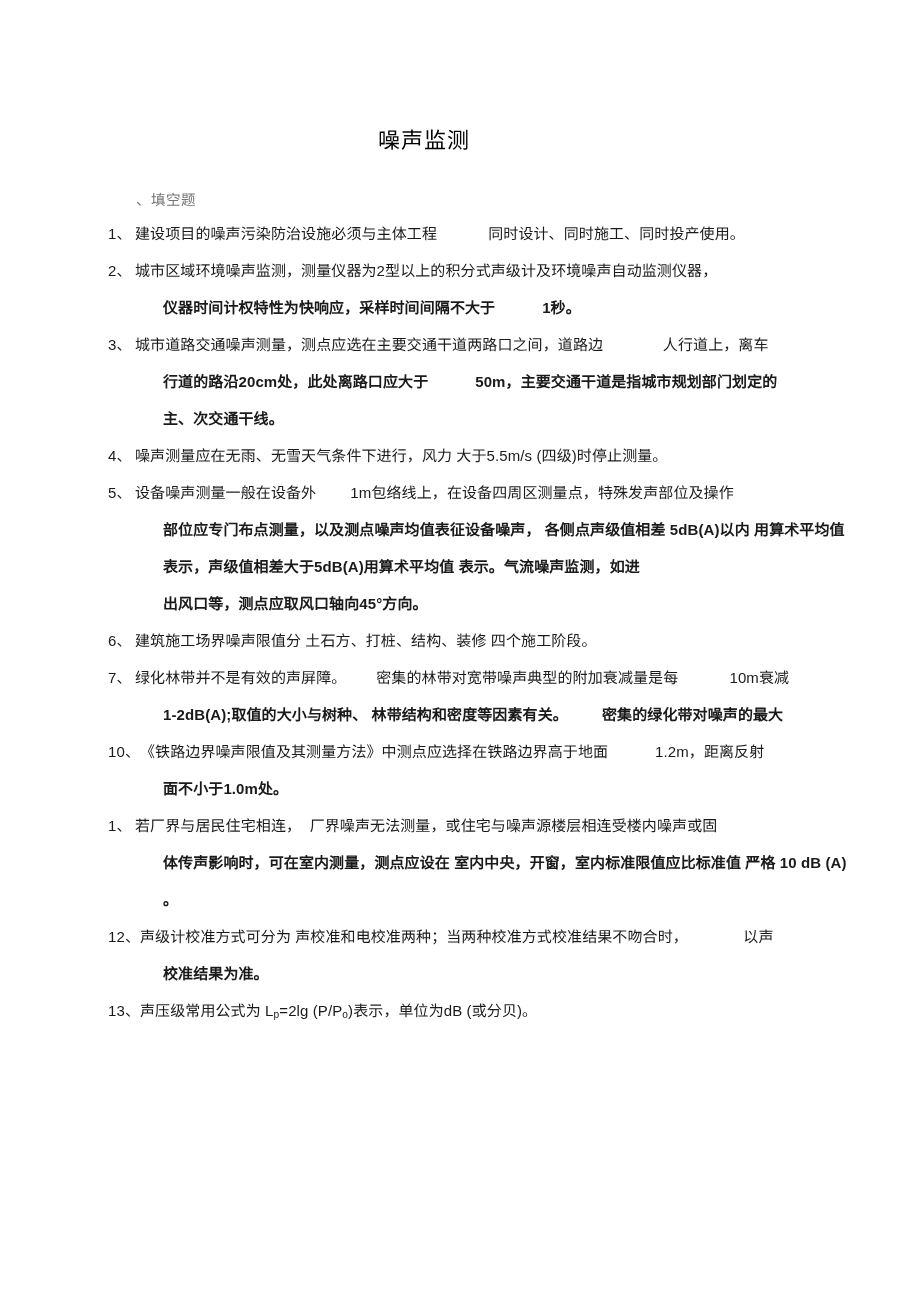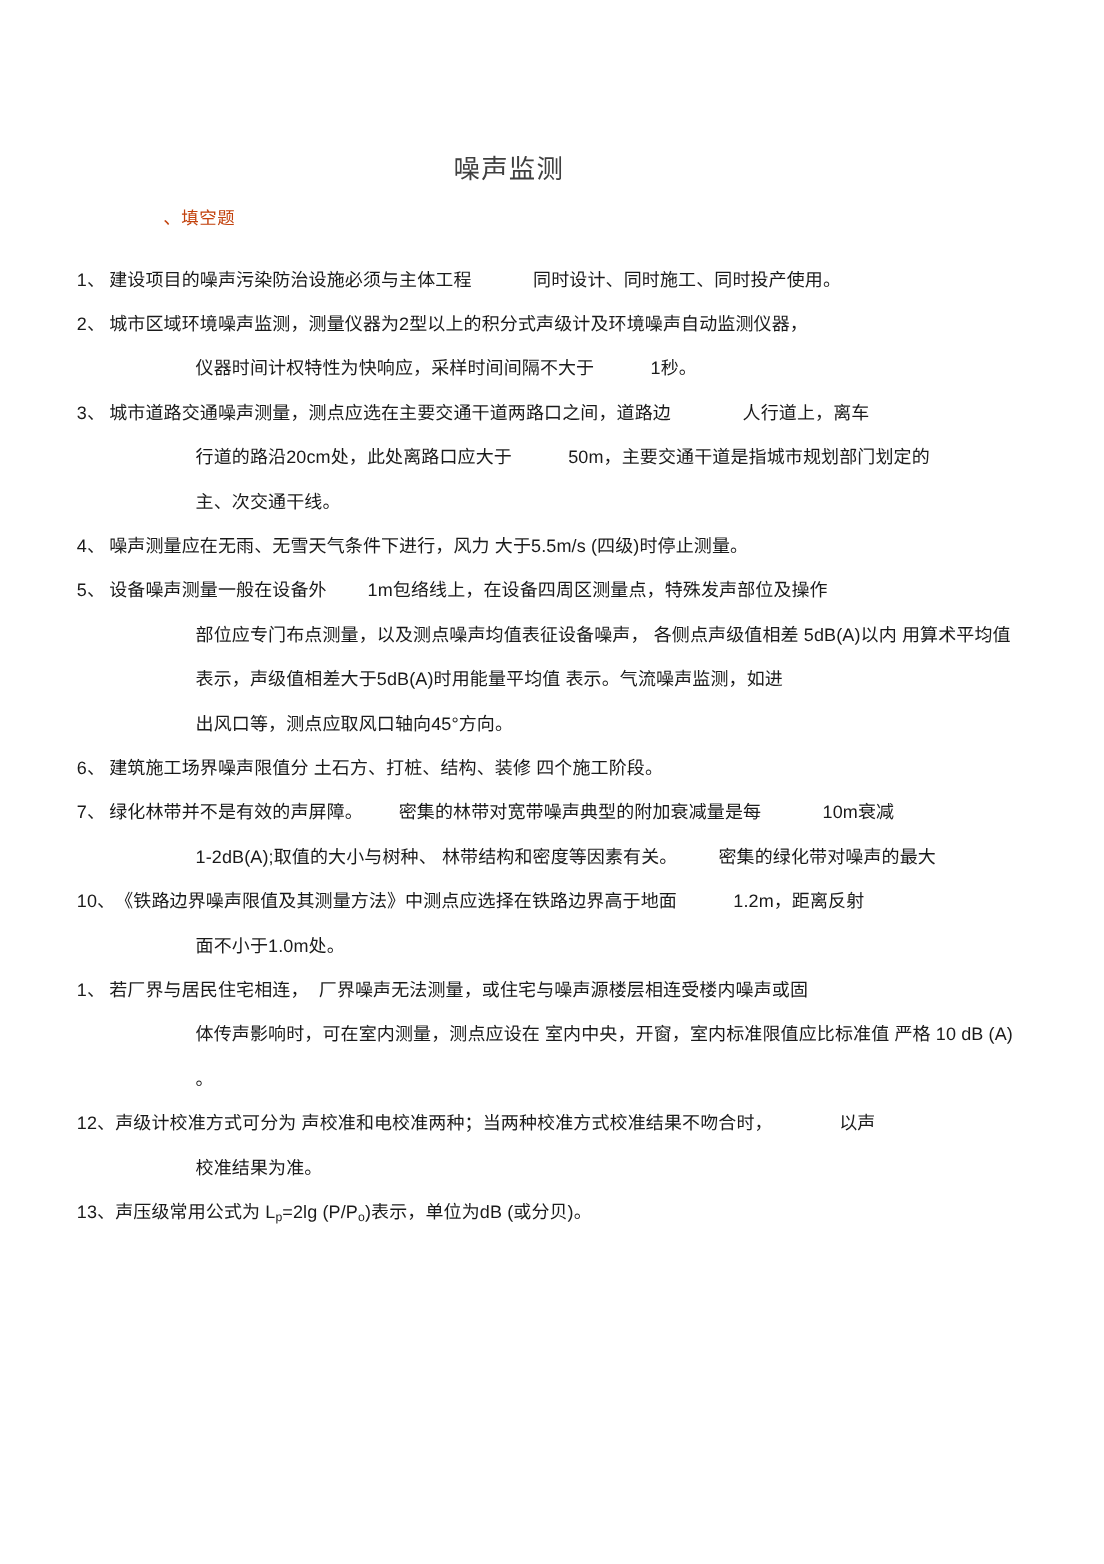--- a/index.html
+++ b/index.html
@@ -25,28 +25,28 @@
   }
   .doc-title {
     position: absolute;
     top: 122px;
     left: 0;
     width: 848px;
     text-align: center;
     font-size: 22px;
     font-weight: 400;
     letter-spacing: 1px;
-    color: #404040;
+    color: #000000;
   }
   .section-heading {
     position: absolute;
-    top: 170px;
+    top: 188px;
     left: 136px;
     font-size: 14.5px;
-    color: #c2410c;
+    color: #737373;
     letter-spacing: 0.5px;
   }
   .qlist {
     position: absolute;
     top: 215px;
     left: 0;
     width: 920px;
   }
   .q-item {
     position: relative;
@@ -56,24 +56,25 @@
   .q-line {
     display: block;
     height: 37px;
     line-height: 37px;
     font-size: 15px;
     letter-spacing: 0.1px;
     white-space: pre;
     color: #1a1a1a;
   }
   .q-line.first {
-    padding-left: 64px;
+    padding-left: 108px;
   }
   .q-line.cont {
     padding-left: 163px;
+    font-weight: bold;
   }
   .q-num {
     display: inline-block;
     min-width: 27px;
     white-space: pre;
   }
   .formula sub {
     font-size: 0.68em;
     vertical-align: -0.22em;
   }
@@ -99,21 +100,21 @@
         <div class="q-line first"><span class="q-num">3、</span><span>城市道路交通噪声测量，测点应选在主要交通干道两路口之间，道路边              人行道上，离车</span></div>
         <div class="q-line cont"><span>行道的路沿20cm处，此处离路口应大于           50m，主要交通干道是指城市规划部门划定的</span></div>
         <div class="q-line cont"><span>主、次交通干线。</span></div>
       </div>
       <div class="q-item">
         <div class="q-line first"><span class="q-num">4、</span><span>噪声测量应在无雨、无雪天气条件下进行，风力 大于5.5m/s (四级)时停止测量。</span></div>
       </div>
       <div class="q-item">
         <div class="q-line first"><span class="q-num">5、</span><span>设备噪声测量一般在设备外        1m包络线上，在设备四周区测量点，特殊发声部位及操作</span></div>
         <div class="q-line cont"><span>部位应专门布点测量，以及测点噪声均值表征设备噪声， 各侧点声级值相差 5dB(A)以内 用算术平均值</span></div>
-        <div class="q-line cont"><span>表示，声级值相差大于5dB(A)时用能量平均值 表示。气流噪声监测，如进</span></div>
+        <div class="q-line cont"><span>表示，声级值相差大于5dB(A)用算术平均值 表示。气流噪声监测，如进</span></div>
         <div class="q-line cont"><span>出风口等，测点应取风口轴向45°方向。</span></div>
       </div>
       <div class="q-item">
         <div class="q-line first"><span class="q-num">6、</span><span>建筑施工场界噪声限值分 土石方、打桩、结构、装修 四个施工阶段。</span></div>
       </div>
       <div class="q-item">
         <div class="q-line first"><span class="q-num">7、</span><span>绿化林带并不是有效的声屏障。       密集的林带对宽带噪声典型的附加衰减量是每            10m衰减</span></div>
         <div class="q-line cont"><span>1-2dB(A);取值的大小与树种、 林带结构和密度等因素有关。        密集的绿化带对噪声的最大</span></div>
       </div>
       <div class="q-item">

